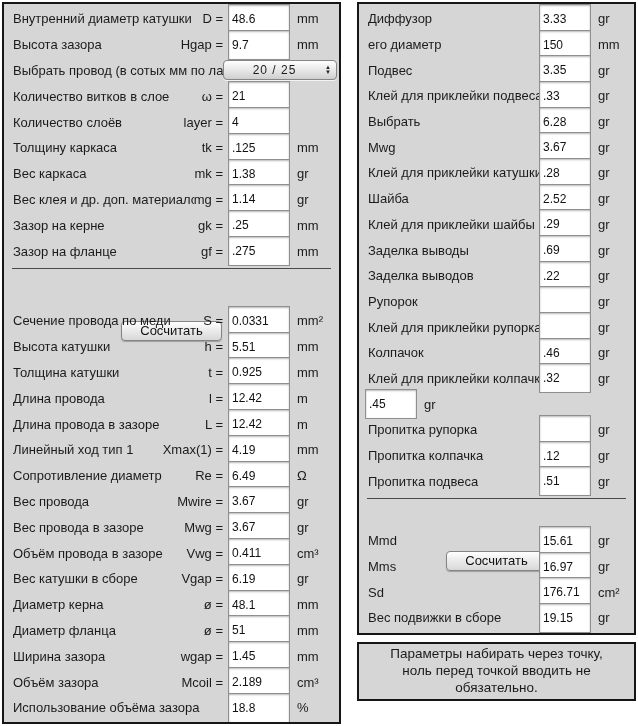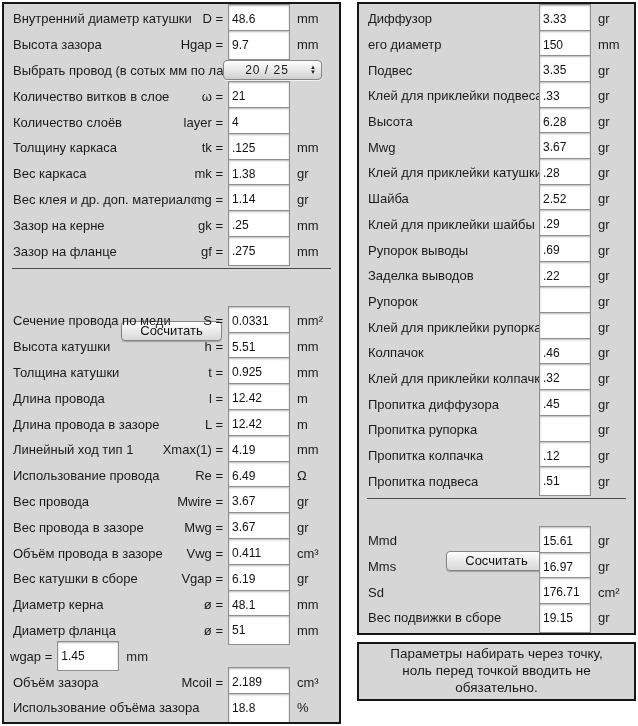--- a/index.html
+++ b/index.html
@@ -35,21 +35,21 @@
     color: #111; padding: 0 3px;
   }
   .unit { width: 36px; margin-left: 7px; font-size: 13px; white-space: nowrap; }
   .right-rows .unit { width: 30px; }
 
   
   .select-box { display: none; }
   .has-select .select-box {
     display: flex; align-items: center;
     position: absolute; left: -5px; top: -10px;
-    width: 99px; height: 20px;
+    width: 114px; height: 20px;
     border: 1px solid #868686; border-radius: 4px;
     background: linear-gradient(#fefefe, #e6e6e6 55%, #cfcfcf);
     box-shadow: 0 1px 0 rgba(255,255,255,.7);
     font-size: 12px; z-index: 2;
   }
   .sel-val { flex: 1; text-align: center; letter-spacing: 1px; }
   .sel-arrows { display: flex; flex-direction: column; align-items: center; margin-right: 5px; }
   .sel-arrows span { font-size: 6px; line-height: 5px; color: #222; }
 
   .sep { border: 0; border-top: 1px solid #4a4a4a; margin: 4px 2px 4px 2px; }
@@ -230,21 +230,21 @@
         </div>
         <div class="row">
           <span class="lbl">Линейный ход тип 1</span>
           <span class="sym">Xmax(1) =</span>
           <span class="ctrl">
             <input class="text-input" value="4.19" style="">
           </span>
           <span class="unit">mm</span>
         </div>
         <div class="row">
-          <span class="lbl">Использование провода</span>
+          <span class="lbl">Сопротивление диаметр</span>
           <span class="sym">Re =</span>
           <span class="ctrl">
             <input class="text-input" value="6.49" style="">
           </span>
           <span class="unit">Ω</span>
         </div>
         <div class="row">
           <span class="lbl">Вес провода</span>
           <span class="sym">Mwire =</span>
           <span class="ctrl">
@@ -286,20 +286,21 @@
         </div>
         <div class="row">
           <span class="lbl">Диаметр фланца</span>
           <span class="sym">ø =</span>
           <span class="ctrl">
             <input class="text-input" value="51" style="">
           </span>
           <span class="unit">mm</span>
         </div>
         <div class="row">
+          <span class="lbl">Ширина зазора</span>
           <span class="sym">wgap =</span>
           <span class="ctrl">
             <input class="text-input" value="1.45" style="">
           </span>
           <span class="unit">mm</span>
         </div>
         <div class="row">
           <span class="lbl">Объём зазора</span>
           <span class="sym">Mcoil =</span>
           <span class="ctrl">
@@ -347,21 +348,21 @@
             <span class="unit">gr</span>
           </div>
           <div class="row">
             <span class="lbl">Клей для приклейки подвеса</span>
             <span class="ctrl">
               <input class="text-input" value=".33" style="">
             </span>
             <span class="unit">gr</span>
           </div>
           <div class="row">
-            <span class="lbl">Высота</span>
+            <span class="lbl">Выбрать</span>
             <span class="ctrl">
               <input class="text-input" value="6.28" style="">
             </span>
             <span class="unit">gr</span>
           </div>
           <div class="row">
             <span class="lbl">Mwg</span>
             <span class="ctrl">
               <input class="text-input" value="3.67" style="">
             </span>
@@ -382,21 +383,21 @@
             <span class="unit">gr</span>
           </div>
           <div class="row">
             <span class="lbl">Клей для приклейки шайбы</span>
             <span class="ctrl">
               <input class="text-input" value=".29" style="">
             </span>
             <span class="unit">gr</span>
           </div>
           <div class="row">
-            <span class="lbl">Рупорок выводы</span>
+            <span class="lbl">Заделка выводы</span>
             <span class="ctrl">
               <input class="text-input" value=".69" style="">
             </span>
             <span class="unit">gr</span>
           </div>
           <div class="row">
             <span class="lbl">Заделка выводов</span>
             <span class="ctrl">
               <input class="text-input" value=".22" style="">
             </span>
@@ -424,21 +425,20 @@
             <span class="unit">gr</span>
           </div>
           <div class="row">
             <span class="lbl">Клей для приклейки колпачка</span>
             <span class="ctrl">
               <input class="text-input" value=".32" style="">
             </span>
             <span class="unit">gr</span>
           </div>
           <div class="row">
-            <span class="lbl">Пропитка диффузора</span>
             <span class="ctrl">
               <input class="text-input" value=".45" style="">
             </span>
             <span class="unit">gr</span>
           </div>
           <div class="row">
             <span class="lbl">Пропитка рупорка</span>
             <span class="ctrl">
               <input class="text-input" style="">
             </span>

